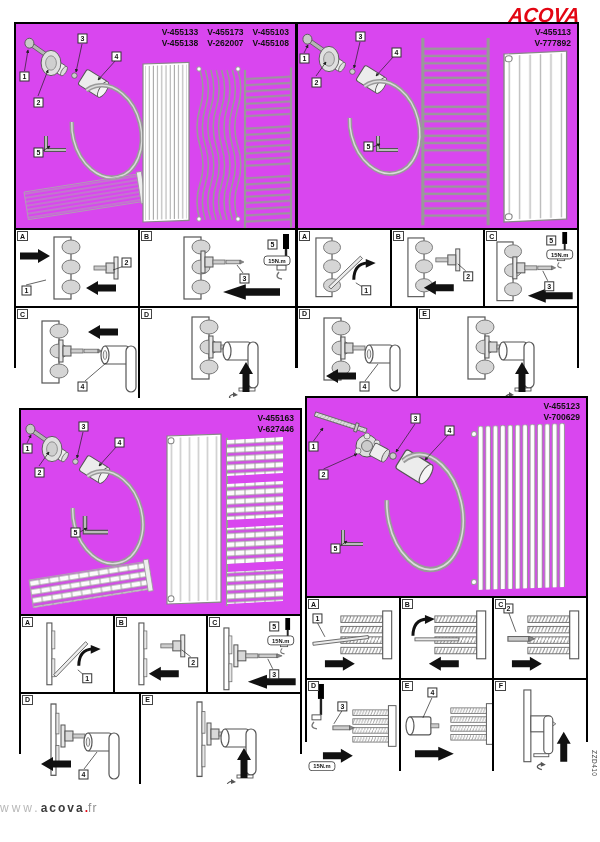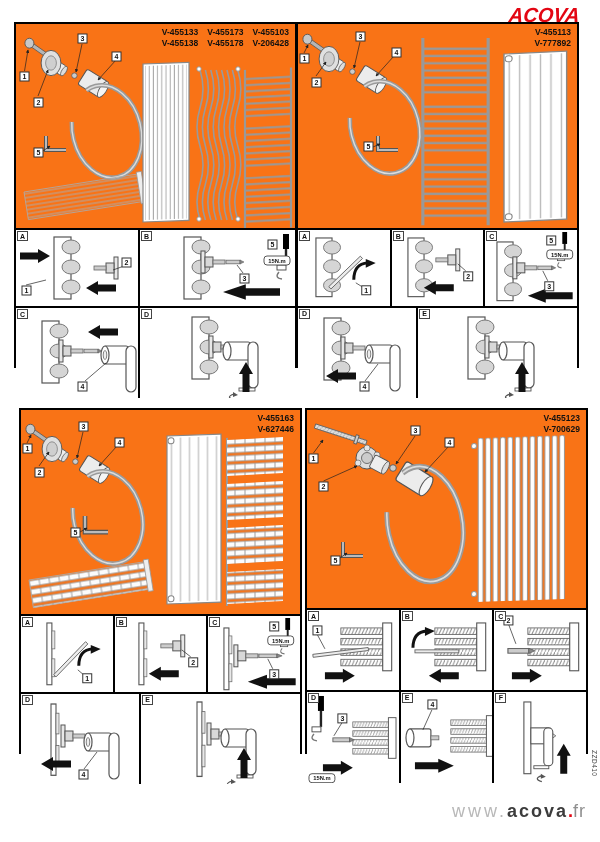--- a/index.html
+++ b/index.html
@@ -2,23 +2,23 @@
 <html><head>
 <meta charset="utf-8">
 <style>
   *{margin:0;padding:0;box-sizing:border-box}
   html,body{background:#fff}
   .page{position:relative;width:600px;height:842px;background:#fff;overflow:hidden;
         font-family:"Liberation Sans",sans-serif;color:#111}
   .logo{position:absolute;top:4px;right:20px;font-family:"Liberation Sans",sans-serif;
         font-style:italic;font-weight:900;font-size:20px;letter-spacing:0;color:#e30613;
         transform:skewX(-6deg) scaleY(1.02)}
-  .panel{position:absolute;width:283px;height:346px;border:2px solid #000;background:#f97316;
+  .panel{position:absolute;width:283px;height:346px;border:2px solid #000;background:#d946ef;
          display:flex;flex-direction:column}
-  .p1{left:14px;top:22px}.p2{left:296px;top:22px}.p3{left:19px;top:408px}.p4{left:305px;top:408px}
+  .p1{left:14px;top:22px}.p2{left:296px;top:22px}.p3{left:19px;top:408px}.p4{left:305px;top:396px}
   .main{position:relative;flex:0 0 auto}
   .p1 .main,.p2 .main,.p3 .main{height:204px}
   .p4 .main{height:198px}
   .main svg{display:block;width:100%;height:100%}
   .pns{position:absolute;top:3px;right:6px;text-align:right;font-weight:700;font-size:8.5px;
        line-height:11px;color:#111;white-space:nowrap}
   .pns span{margin-left:9px}
   .steps{display:grid;gap:2px;background:#000;border-top:2px solid #000}
   .r1a{height:78px;grid-template-columns:122px 1fr}
   .r2a{height:92px;grid-template-columns:122px 1fr}
@@ -33,21 +33,21 @@
       background:#fff;z-index:2;color:#111}
   .cor{fill:#fff;stroke:#333;stroke-width:1}
   .cot{font-family:"Liberation Sans",sans-serif;font-size:7px;font-weight:700;
        text-anchor:middle;fill:#111}
   .tqr{fill:#fff;stroke:#444;stroke-width:0.9}
   .tqt{font-family:"Liberation Sans",sans-serif;font-size:5.8px;font-weight:700;
        text-anchor:middle;fill:#111}
   .ldr{stroke:#222;stroke-width:0.7;fill:none}
   .rodf{fill:#ececec;stroke:#666;stroke-width:0.9}
   .wc{fill:#fff;stroke:#999;stroke-width:1}
-  .footer{position:absolute;top:801px;left:0;width:586px;text-align:right;font-size:18px;
+  .footer{position:absolute;top:801px;left:0;width:586px;font-size:12px;
           white-space:nowrap}
   .f-www{color:#b8b8b8;letter-spacing:3px}
   .f-brand{color:#3c3c3c;font-weight:700;letter-spacing:2px}
   .f-dot{color:#e30613;font-weight:900}
   .f-tld{color:#8f8f8f;letter-spacing:1px}
   .doccode{position:absolute;right:2px;top:750px;font-size:6.5px;color:#444;
            writing-mode:vertical-rl;letter-spacing:0.5px}
 </style>
 </head>
 <body>
@@ -279,21 +279,21 @@
             <rect class="cor" width="9" height="9"></rect>
             <text class="cot" x="4.5" y="7">4</text>
           </g>
         <g class="co" transform="translate(18,124)">
             <rect class="cor" width="9" height="9"></rect>
             <text class="cot" x="4.5" y="7">5</text>
           </g>
       </svg>
       <div class="pns">
         <div><span>V-455133</span><span>V-455173</span><span>V-455103</span></div>
-        <div><span>V-455138</span><span>V-455178</span><span>V-206428</span></div>
+        <div><span>V-455138</span><span>V-262007</span><span>V-455108</span></div>
       </div>
     </div>
     <div class="steps r1a">
       <div class="step">
         <span class="sl">A</span>
         <svg viewBox="0 0 122 76" preserveAspectRatio="none">
           <use href="#s-arrow" transform="translate(4,26)"></use>
           <use href="#s-wallT" transform="translate(38,7)"></use>
           <use href="#s-brkt" transform="translate(102,38) scale(-1,1)"></use>
           <use href="#s-arrow" transform="translate(100,58) rotate(180)"></use>

